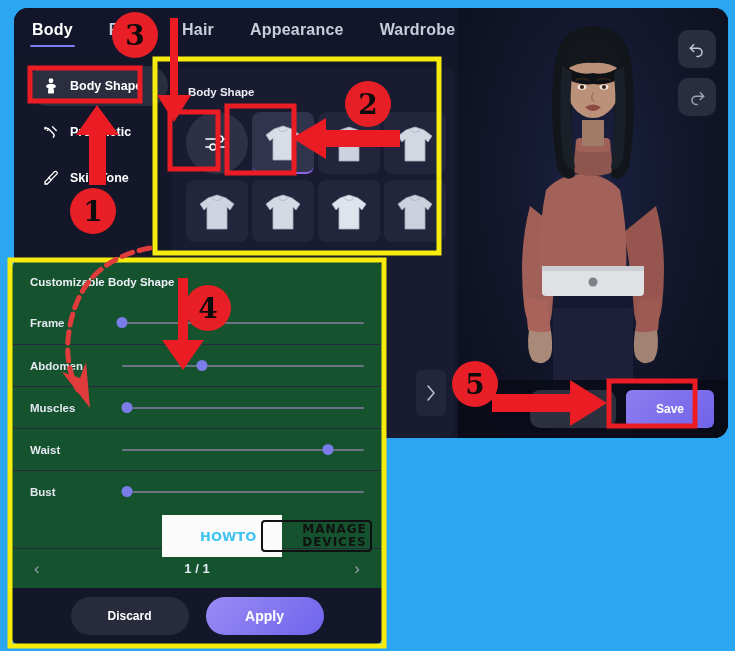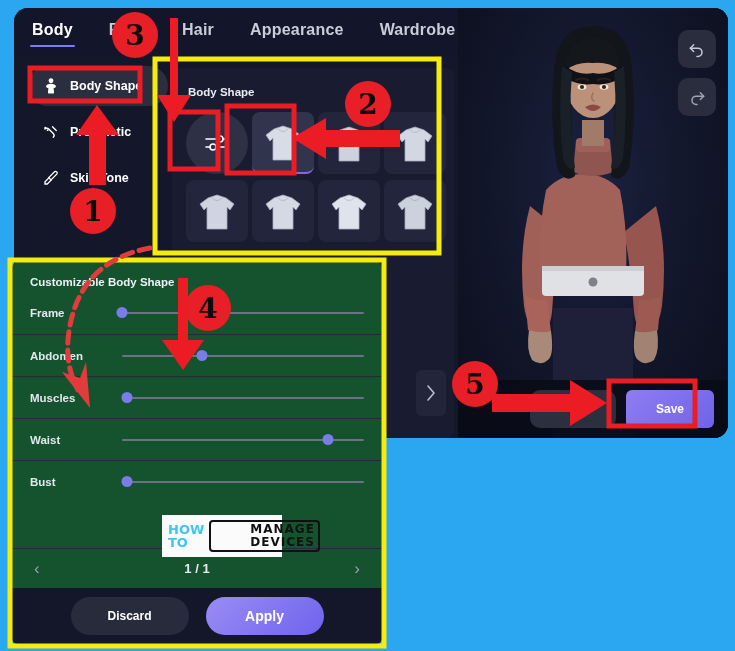--- a/index.html
+++ b/index.html
@@ -213,21 +213,21 @@
     overflow: hidden;
   }
   #custom-title {
     color: #eef0f8;
     font-size: 11.5px;
     font-weight: bold;
     padding: 14px 0 0 18px;
   }
   #slider-list {
     position: absolute;
-    left: 0; top: 30px;
+    left: 0; top: 40px;
     width: 100%;
   }
   .slider-row {
     position: relative;
     height: 42px;
     display: flex;
     align-items: center;
     border-top: 1px solid #272a3c;
   }
   .slider-row:first-child { border-top: none; }
@@ -265,22 +265,23 @@
     position: absolute;
     left: 162px; top: 515px;
     width: 120px; height: 42px;
     background: #fbfbfb;
     display: flex;
     align-items: center;
     gap: 5px;
     padding: 4px 6px;
   }
   #wm-left {
-    display: flex; flex-direction: column;
+    display: flex; flex-direction: row;
     line-height: 1;
+    margin-left: 32px;
   }
   #wm-how { color: #3fc5f0; font-size: 13px; font-weight: bold; font-family: "DejaVu Sans", sans-serif; }
   #wm-to  { color: #3fc5f0; font-size: 13px; font-weight: bold; font-family: "DejaVu Sans", sans-serif; }
   #wm-right {
     border: 2px solid #111; border-radius: 4px;
     padding: 1px 3px;
     display: flex; flex-direction: column; line-height: 1.05;
   }
   #wm-manage, #wm-devices {
     color: #111; font-size: 12px; font-weight: bold;

